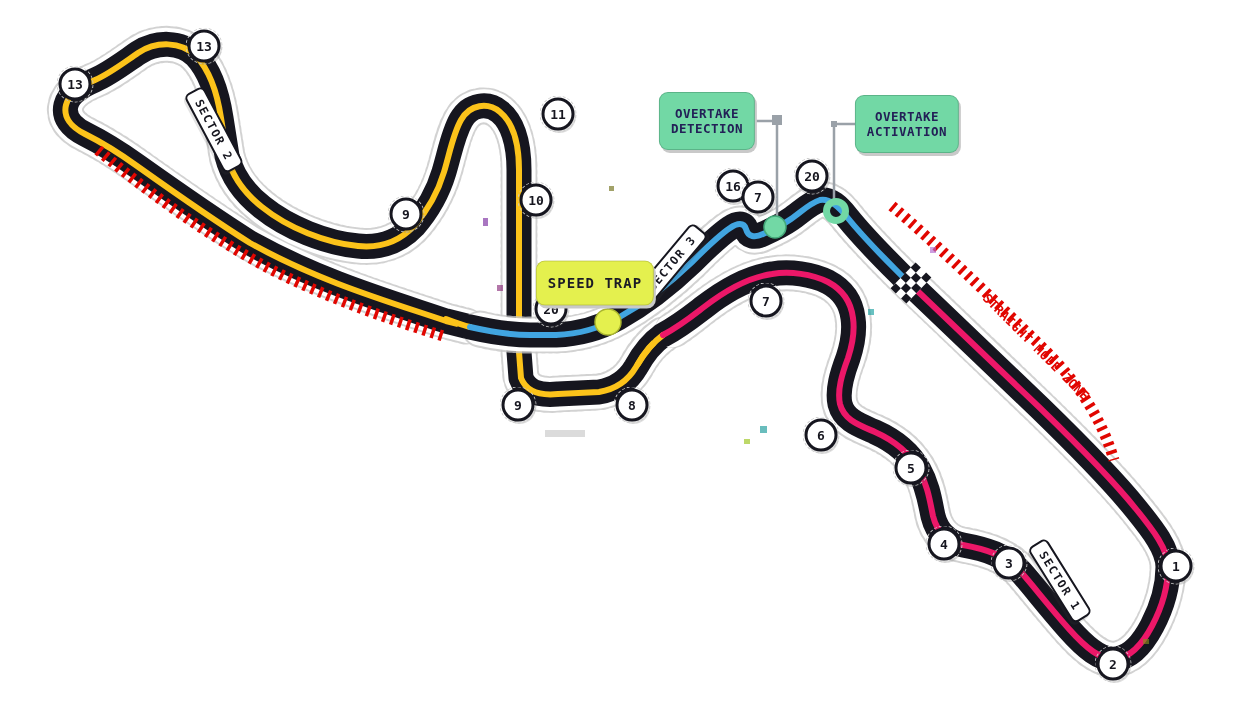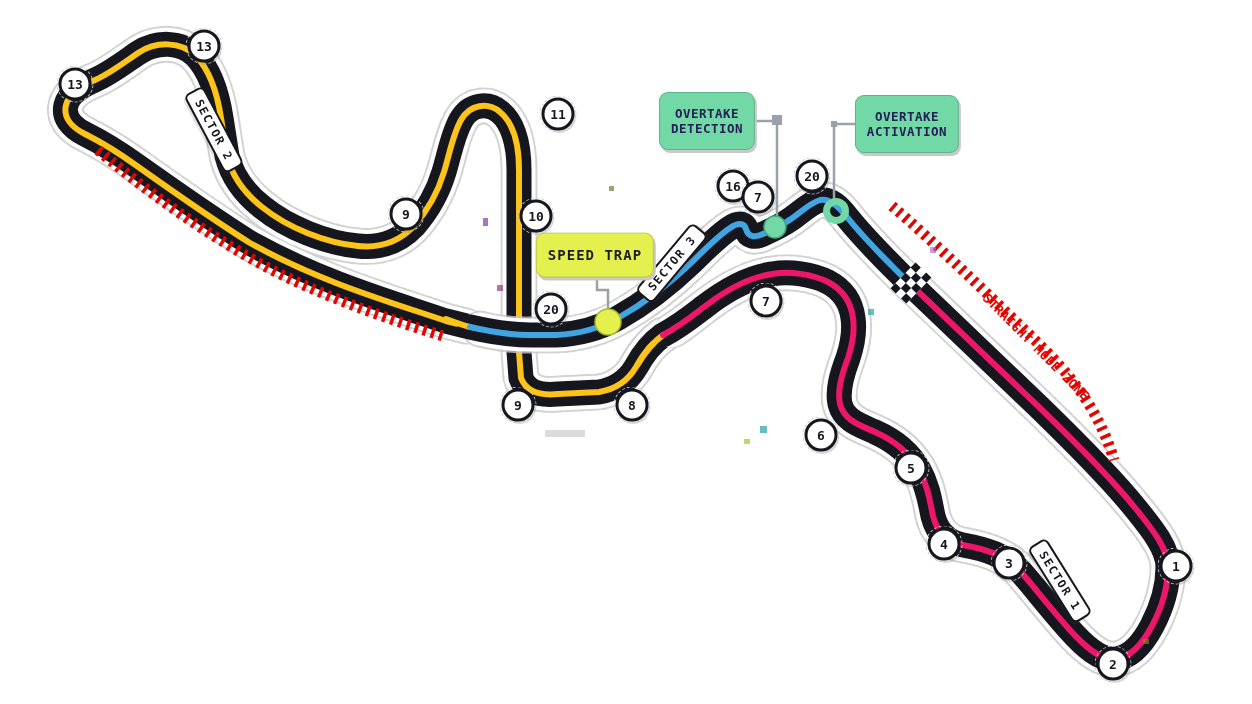--- a/index.html
+++ b/index.html
@@ -36,21 +36,21 @@
         box-shadow:1.5px 2.5px 0 rgba(70,70,70,.15);}
 
   
   .callout{position:absolute;transform:translate(-50%,-50%);border-radius:9px;
         padding:13px 11px;text-align:center;font-weight:bold;letter-spacing:.5px;
         white-space:nowrap;z-index:5;box-shadow:2px 3px 0 #c9c9c9;}
   .callout .ln{display:block;line-height:1.2;}
   .mint{background:var(--mint,#72d8a5);color:var(--mint_text,#232057);font-size:12.5px;
         border:1px solid rgba(25,70,50,.25);}
   .lime{background:var(--lime,#e4f04e);color:#1b1b26;font-size:14px;letter-spacing:1px;
-        border:1px solid rgba(90,95,20,.25);}
+        border:1px solid rgba(90,95,20,.25);margin-top:28px;}
 </style>
 </head>
 <body>
 
 <div class="stage">
 
   <svg width="1252" height="704" viewBox="0 0 1252 704">
 
     <g>
       <path class="sketch" d="M 663 335 C 650 344 642 356 636 367 C 629 379 617 389 599 392 L 558 394 C 538 396 526 391 521 378 L 519 352 L 519 170 C 519 142 512 122 500 112 C 488 102 470 104 461 120 C 453 134 450 152 444 172 C 438 192 428 210 414 226 C 398 243 378 248 358 246 C 326 243 288 228 262 207 C 243 192 232 176 227 156 L 221 118 C 218 98 211 72 196 56 C 181 41 156 41 138 53 C 122 64 109 74 95 80 C 81 86 69 93 66 105 C 63 117 71 127 85 134 C 101 142 119 153 137 166 C 175 193 215 221 250 243 C 320 282 390 302 446 321 L 470 327"></path>
@@ -120,21 +120,21 @@
 
   <div class="turn" style="left:1176px;top:566px">1</div>
   <div class="turn" style="left:1113px;top:664px">2</div>
   <div class="turn" style="left:1009px;top:563px">3</div>
   <div class="turn" style="left:944px;top:544px">4</div>
   <div class="turn" style="left:911px;top:468px">5</div>
   <div class="turn" style="left:821px;top:435px">6</div>
   <div class="turn" style="left:766px;top:301px">7</div>
   <div class="turn" style="left:632px;top:405px">8</div>
   <div class="turn" style="left:518px;top:405px">9</div>
-  <div class="turn" style="left:536px;top:216px">10</div>
+  <div class="turn" style="left:536px;top:200px">10</div>
   <div class="turn" style="left:558px;top:114px">11</div>
   <div class="turn" style="left:406px;top:214px">9</div>
   <div class="turn" style="left:204px;top:46px">13</div>
   <div class="turn" style="left:75px;top:84px">13</div>
   <div class="turn" style="left:551px;top:309px">20</div>
   <div class="turn" style="left:733px;top:186px">16</div>
   <div class="turn" style="left:758px;top:197px">7</div>
   <div class="turn" style="left:812px;top:176px">20</div>
 
   <div class="sector-label" style="left:1060px;top:581px;--rot:58deg">SECTOR 1</div>

